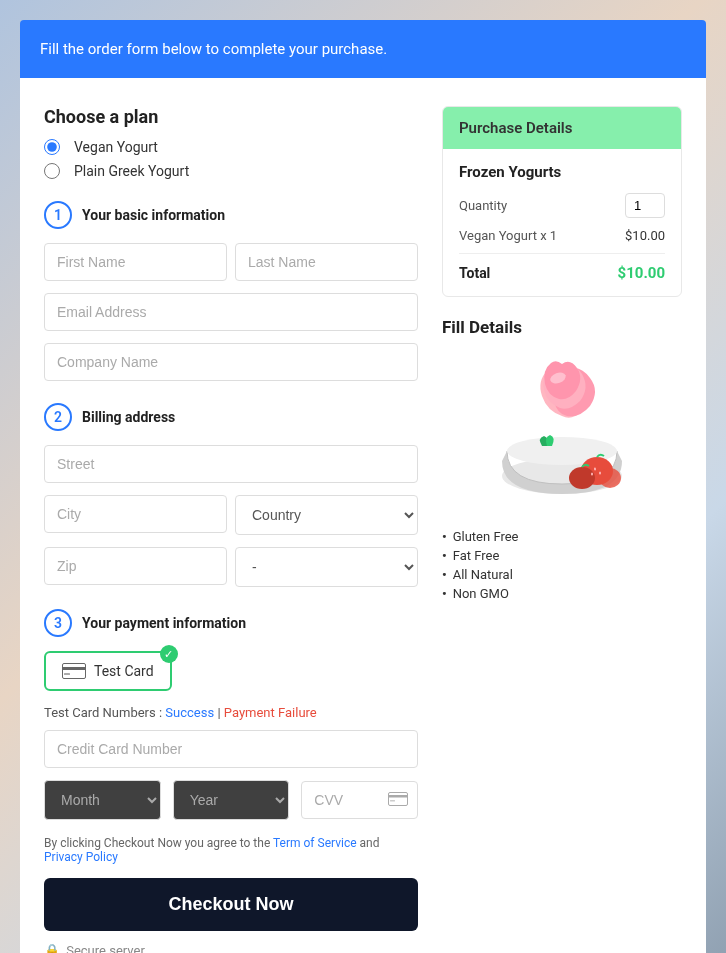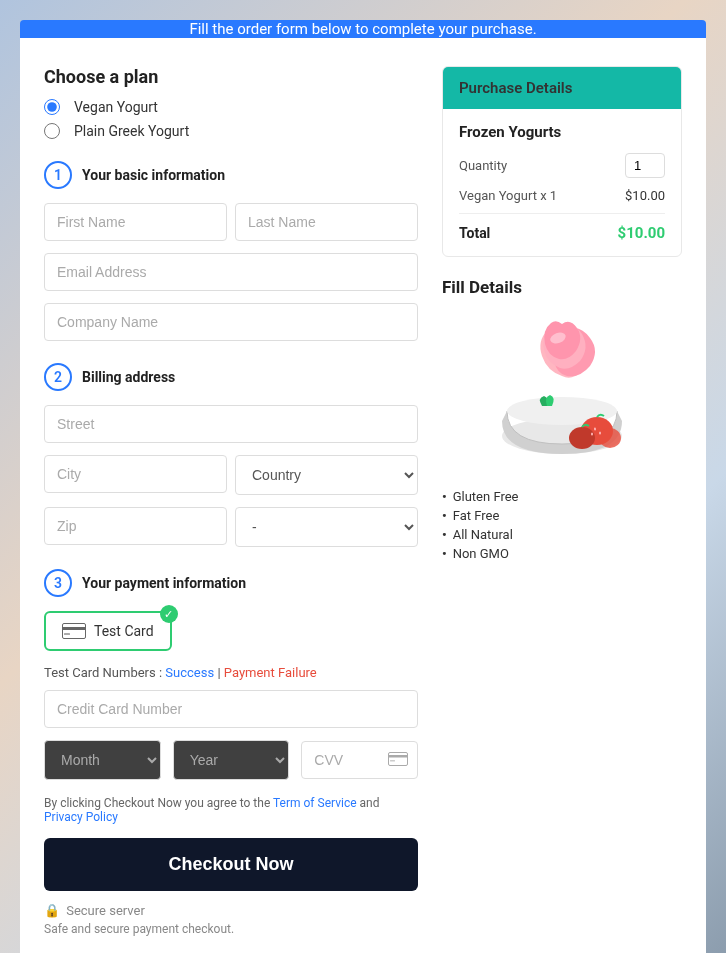--- a/index.html
+++ b/index.html
@@ -15,22 +15,21 @@
     .page-wrapper {
       width: 726px;
       display: flex;
       flex-direction: column;
       align-items: center;
     }
     .top-banner {
       width: 100%;
       background: #2979FF;
       color: white;
-      text-align: center;
-      padding: 0;
+      padding: 20px;
       font-size: 15px;
       border-radius: 4px 4px 0 0;
       margin-bottom: 0;
     }
     .main-card {
       background: white;
       width: 100%;
       display: flex;
       padding: 28px 24px;
       gap: 24px;
@@ -245,21 +244,21 @@
     }
 
     
     .purchase-details-box {
       border: 1px solid #e8e8e8;
       border-radius: 6px;
       overflow: hidden;
       margin-bottom: 20px;
     }
     .purchase-details-header {
-      background: #14b8a6;
+      background: #86efac;
       padding: 12px 16px;
       font-size: 15px;
       font-weight: 600;
       color: #333;
     }
     .purchase-details-body {
       padding: 14px 16px;
     }
     .product-name {
       font-size: 15px;

